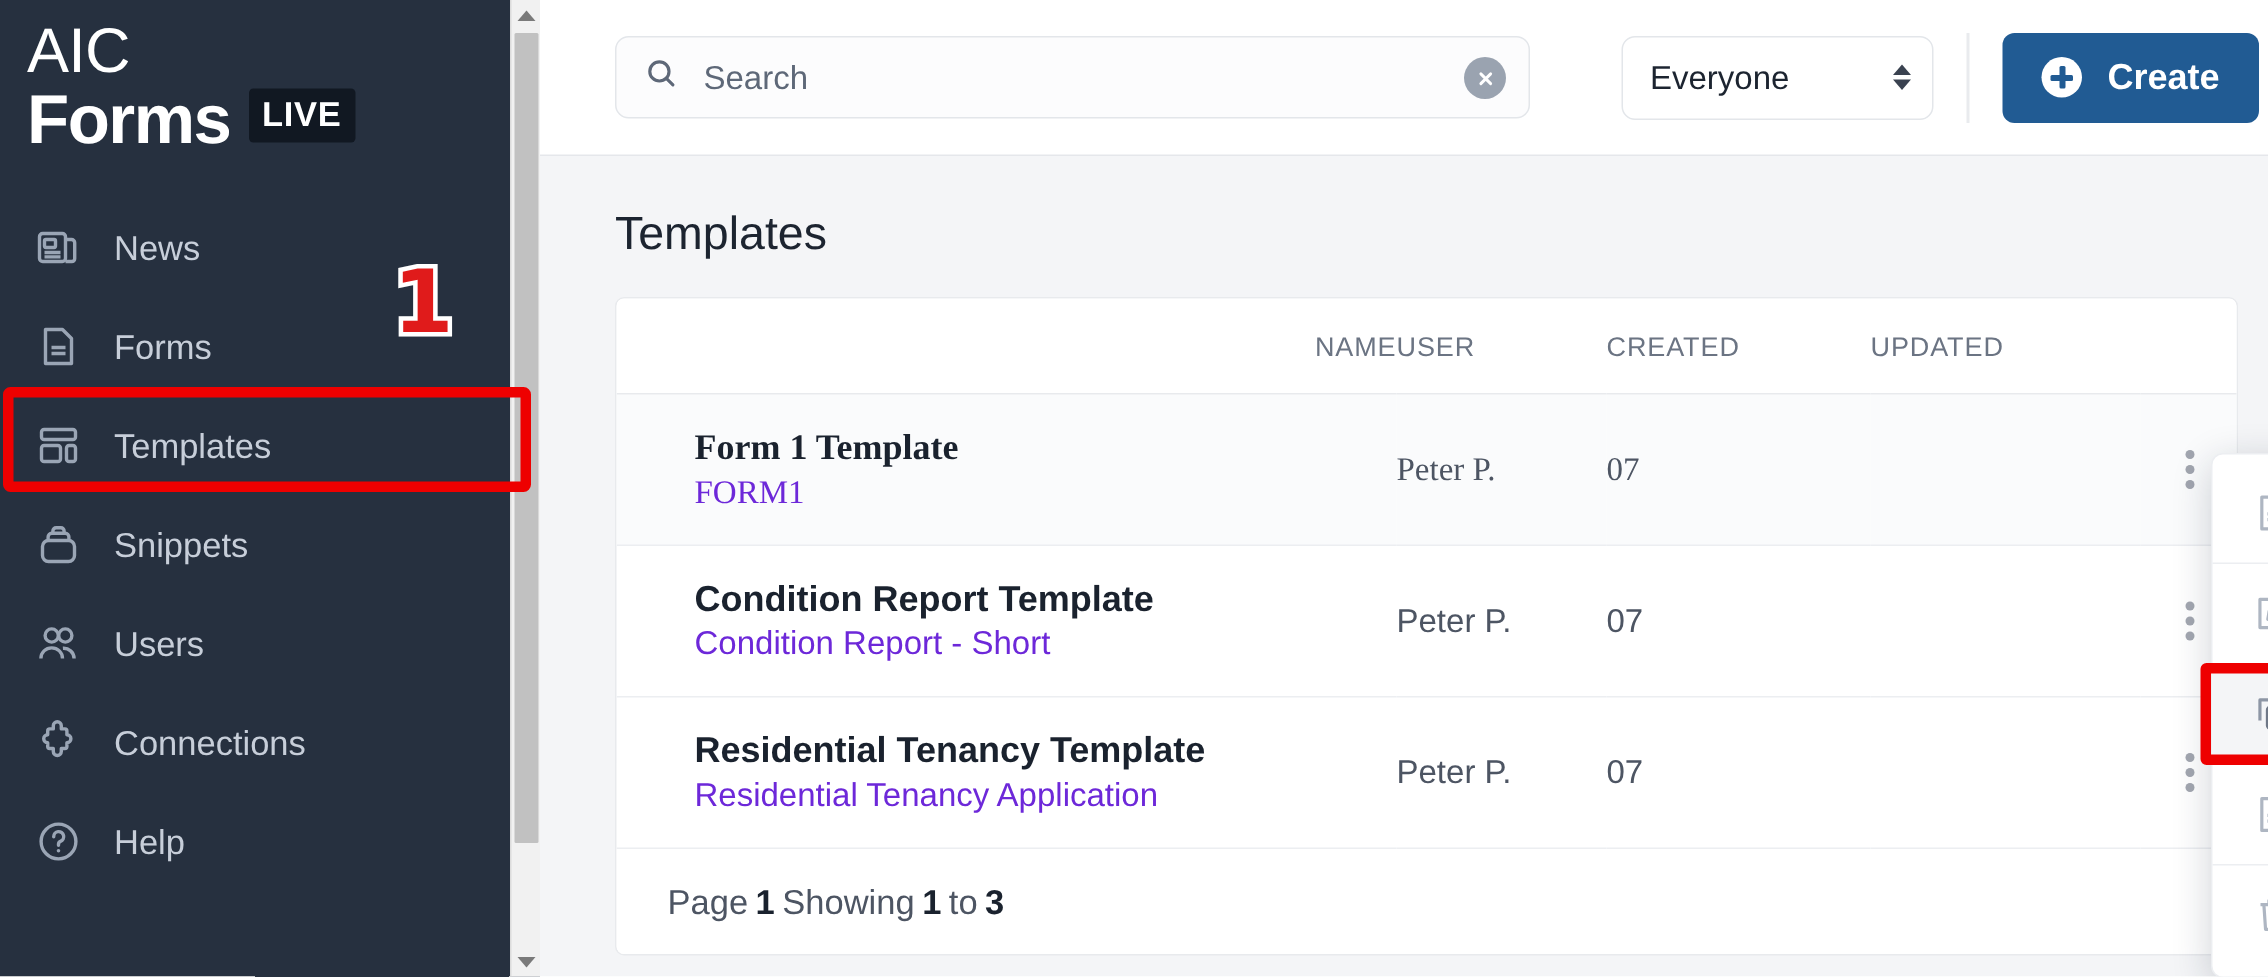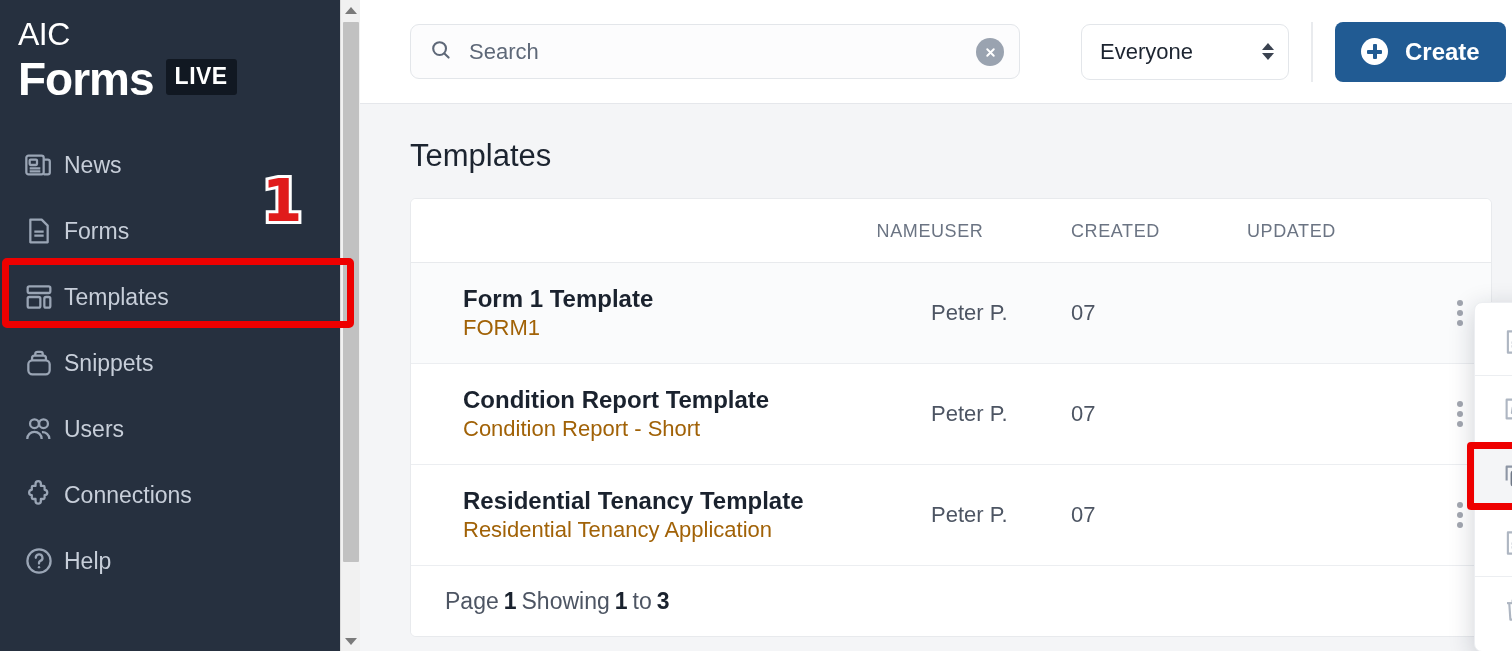--- a/index.html
+++ b/index.html
@@ -14,38 +14,38 @@
   
   .sidebar {
     width: 360px; height: 651px;
     background: #26303f;
     position: relative;
     flex: 0 0 360px;
     overflow: hidden;
   }
   .brand { padding: 12px 0 6px 18px; }
   .brand-aic {
-    color: #ffffff; font-size: 32px; line-height: 44px;
+    color: #ffffff; font-size: 42px; line-height: 44px;
     font-weight: 400; letter-spacing: -0.5px;
   }
   .brand-row { display: flex; align-items: center; gap: 12px; margin-top: -2px; }
   .brand-forms {
     color: #ffffff; font-size: 46px; line-height: 50px;
     font-weight: 700; letter-spacing: -1px;
   }
   .brand-live {
     background: #111822; color: #ffffff;
     font-size: 23px; font-weight: 700; letter-spacing: 0.5px;
     padding: 4px 9px 5px; border-radius: 3px;
     align-self: flex-end; margin-bottom: 9px;
   }
 
   .nav { margin-top: 22px; }
   .nav-item {
-    display: flex; align-items: center; gap: 8px;
+    display: flex; align-items: center; gap: 20px;
     height: 66px; padding-left: 22px;
     color: #c7ced9; font-size: 23px;
     cursor: pointer; position: relative;
   }
   .nav-item .ico { width: 34px; height: 34px; flex: 0 0 34px;
     display:flex; align-items:center; justify-content:center; }
   .nav-item .ico svg { width: 32px; height: 32px; display: block; }
   .nav-item.active {
     background: #26303f;
   }
@@ -170,25 +170,25 @@
     color: #6b7483; font-weight: 400; padding: 22px 0 20px;
     border-bottom: 1px solid #e8eaed; background: #fff;
   }
   th.c-name { padding-left: 52px; width: 520px; text-align: right; }
   th.c-user { width: 140px; }
   th.c-created { width: 176px; }
   th.c-updated { width: 180px; }
   th.c-act { width: 66px; }
 
   tbody tr { border-bottom: 1px solid #eceef1; height: 101px; }
-  tbody tr.hover-row { background: #fafbfc; }
+  tbody tr.hover-row { background: #fafbfc; font-family: Liberation Serif, serif; }
   td { vertical-align: middle; }
   td.c-name { padding-left: 52px; }
   .t-name { font-size: 24px; color: #1a222e; font-weight: 700; line-height: 1.25; }
-  .t-sub { font-size: 22px; color: #a16207; line-height: 1.3; margin-top: 0; }
+  .t-sub { font-size: 22px; color: #6d28d9; line-height: 1.3; margin-top: 0; }
   .t-user { font-size: 22px; color: #4d5563; }
   .t-date { font-size: 22px; color: #4d5563; }
   .dots {
     display:flex; flex-direction: column; align-items: center; gap: 4px; cursor: pointer;
   }
   .dots span { width: 6px; height: 6px; border-radius: 50%; background: #47506180; display:block; }
 
   .pager {
     height: 70px; display: flex; align-items: center; padding-left: 34px;
     font-size: 23px; color: #4d5563; background: #fff;

